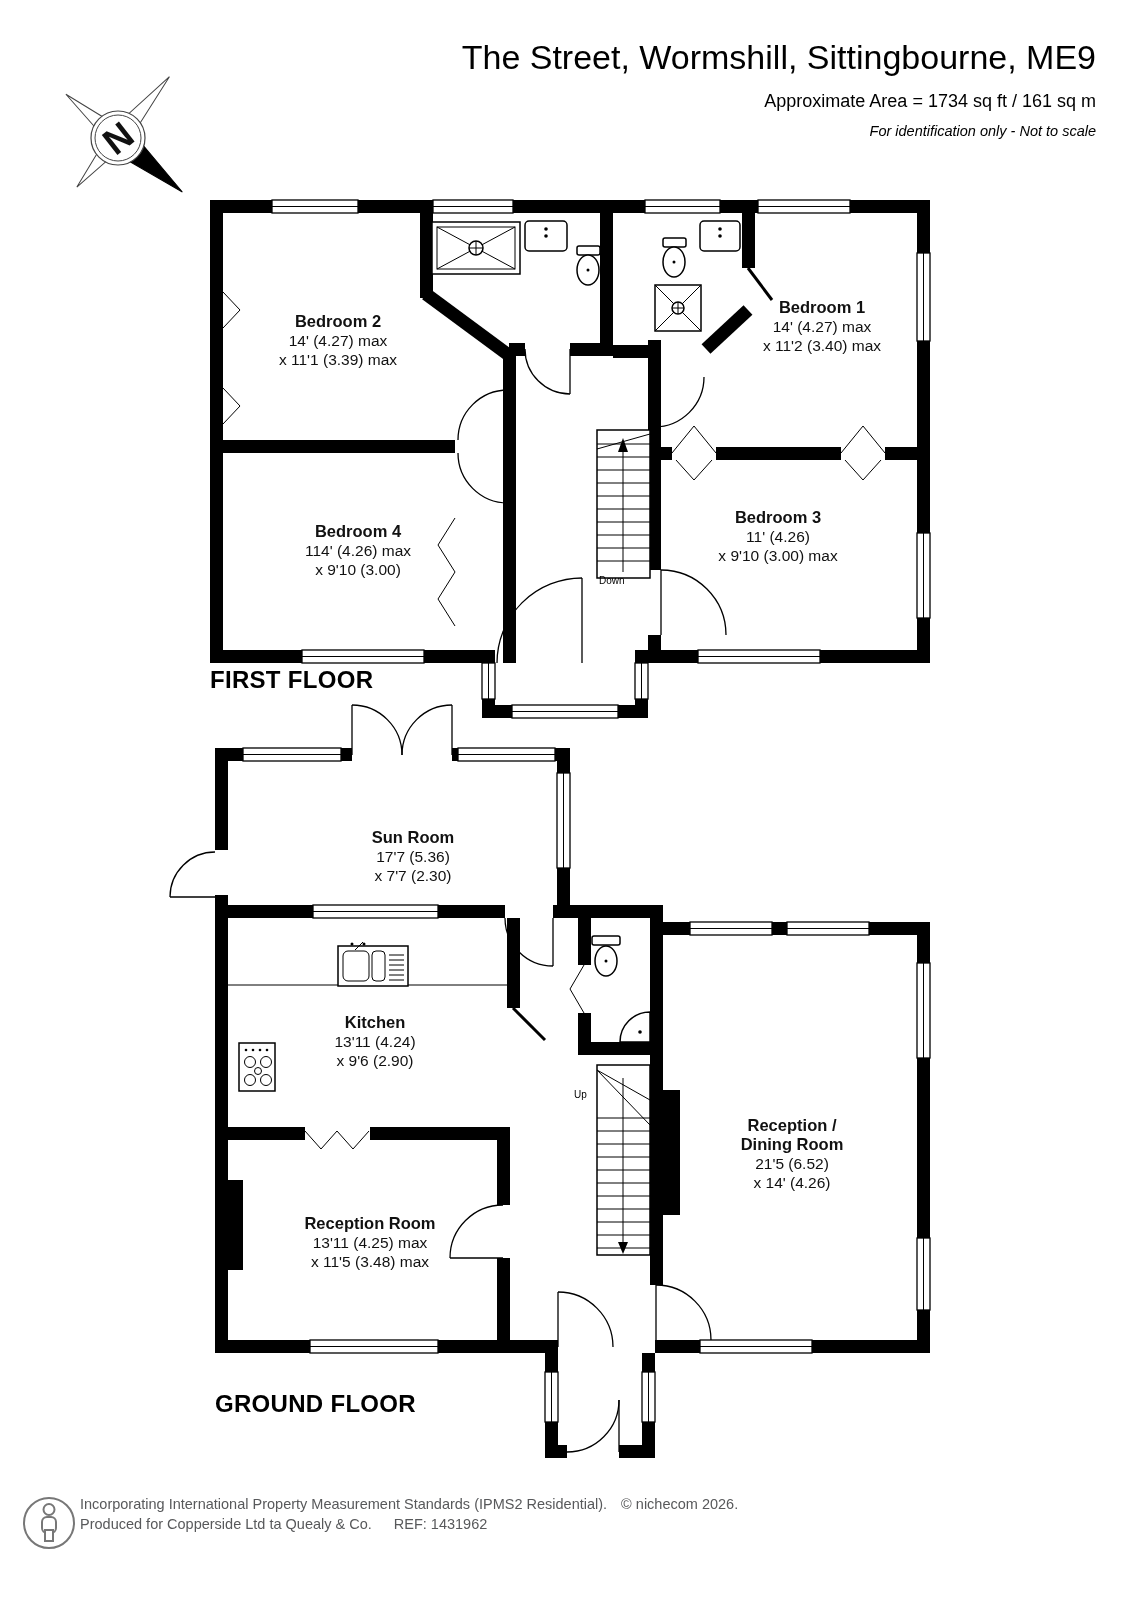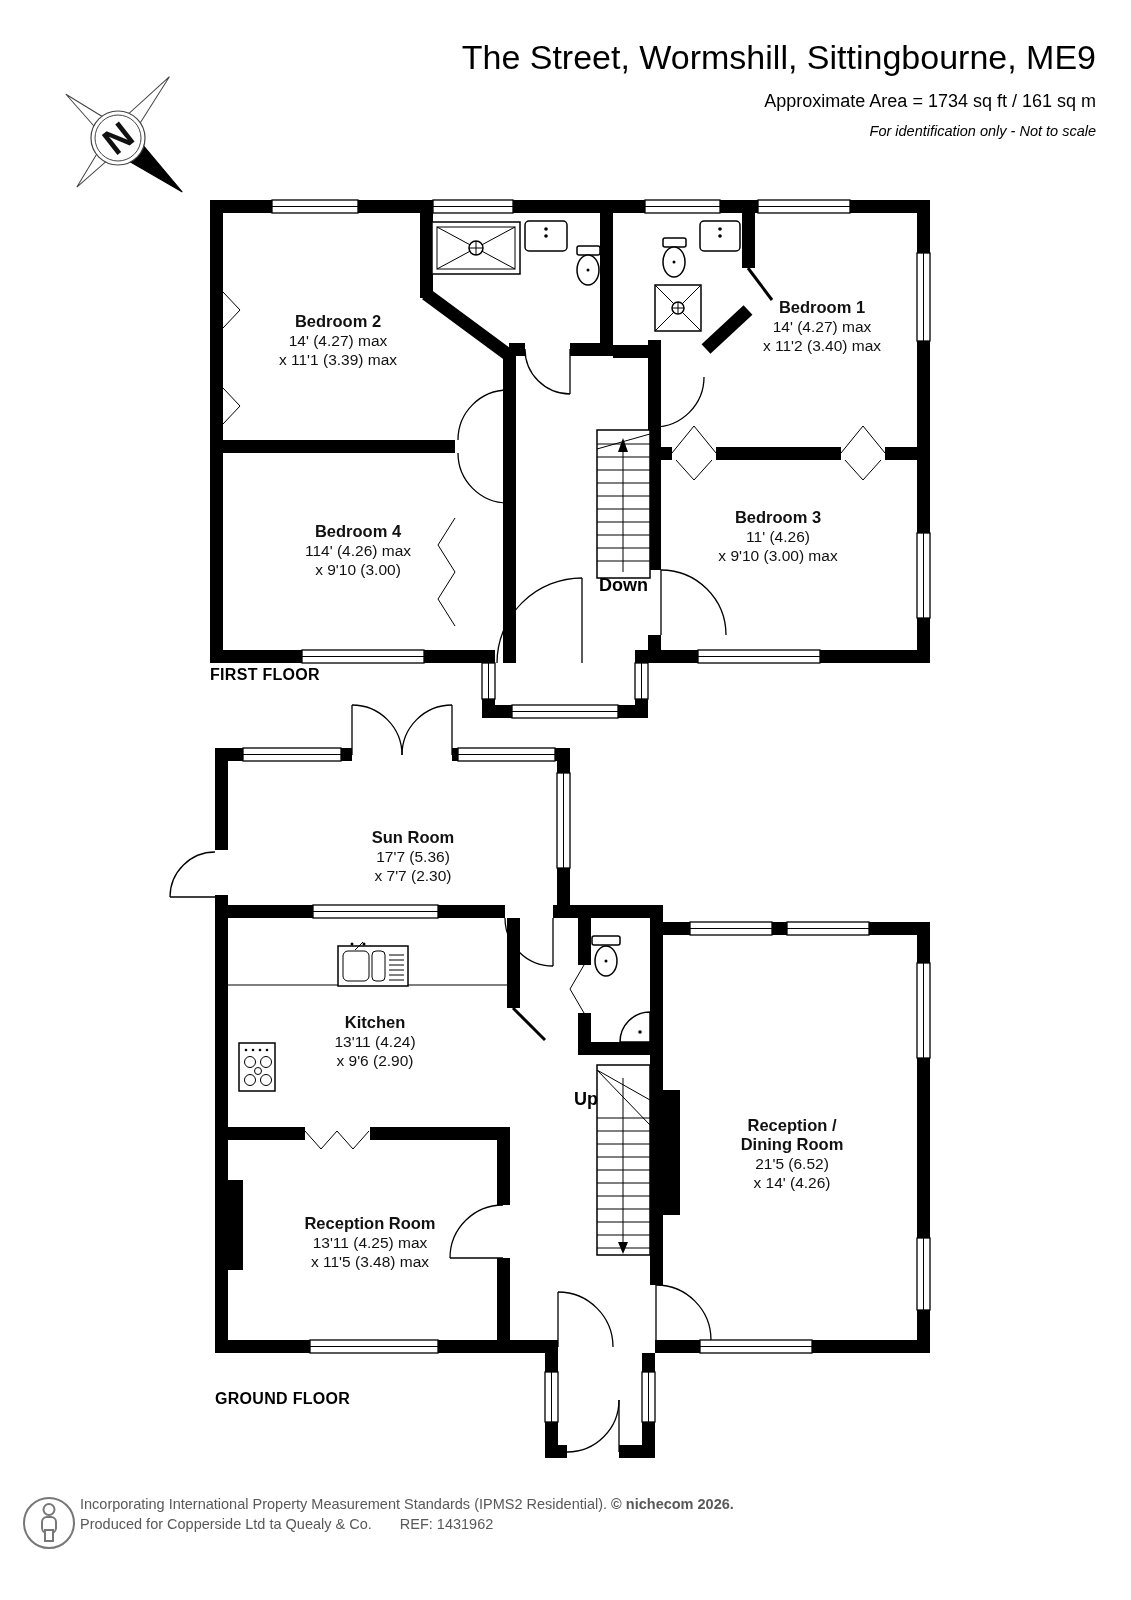--- a/index.html
+++ b/index.html
@@ -5,25 +5,25 @@
   html,body{margin:0;padding:0;background:#fff;}
   .page{position:relative;width:1131px;height:1600px;background:#fff;
         font-family:"Liberation Sans",sans-serif;overflow:hidden;color:#000;}
   .plan-svg{position:absolute;left:0;top:0;}
   .hdr-title{position:absolute;top:38px;right:35px;font-size:34px;font-weight:normal;white-space:nowrap;}
   .hdr-area{position:absolute;top:91px;right:35px;font-size:18px;}
   .hdr-note{position:absolute;top:123px;right:35px;font-size:14.5px;font-style:italic;}
   .room-label{position:absolute;transform:translateX(-50%);text-align:center;
               font-size:15.5px;line-height:19px;white-space:nowrap;color:#111;}
   .room-label .rname{font-weight:bold;font-size:16.5px;}
-  .floor-label{position:absolute;font-weight:bold;font-size:16px;letter-spacing:.3px;}
-  .stair-label{position:absolute;font-weight:bold;font-size:18px;}
+  .floor-label{position:absolute;font-weight:bold;font-size:24px;letter-spacing:.3px;}
+  .stair-label{position:absolute;font-weight:normal;font-size:10px;}
   .footer-text{position:absolute;left:80px;top:1494px;font-size:14.5px;line-height:20px;color:#58595b;}
-  .footer-text .cr{margin-left:4px;font-weight:bold;}
-  .footer-text .ref{margin-left:28px;}
+  .footer-text .cr{margin-left:14px;}
+  .footer-text .ref{margin-left:22px;}
   .w{fill:#000;}
   .win{fill:#fff;stroke:#000;stroke-width:1.3;}
   .wl{stroke:#000;stroke-width:1.3;fill:none;}
   .thin{stroke:#000;stroke-width:1;fill:none;}
   .fx{fill:#fff;stroke:#000;stroke-width:1.5;}
   .dg{stroke:#000;stroke-width:13;fill:none;}
 </style>
 </head>
 <body>
 

